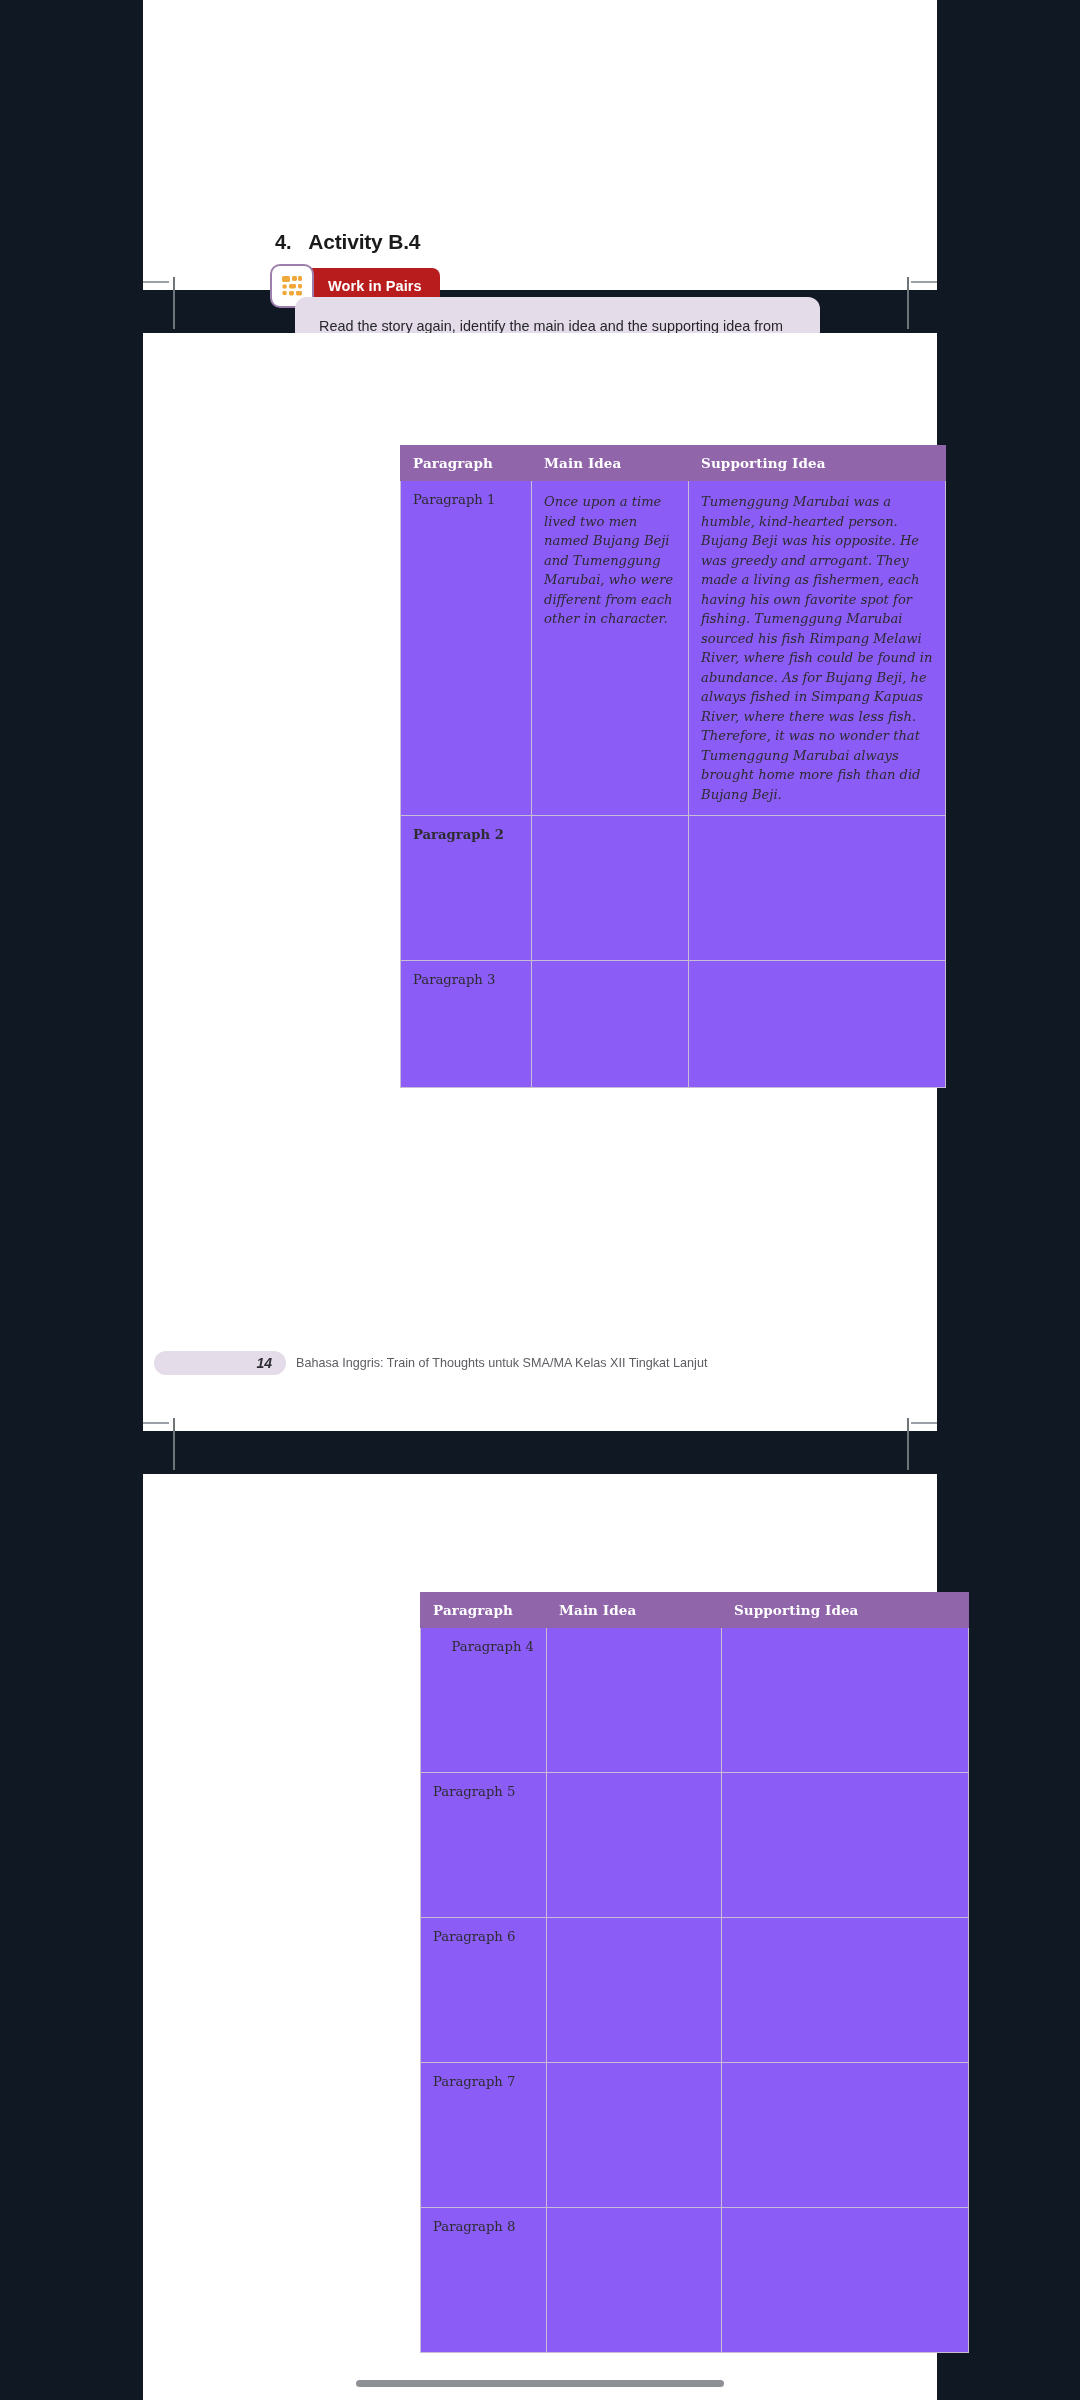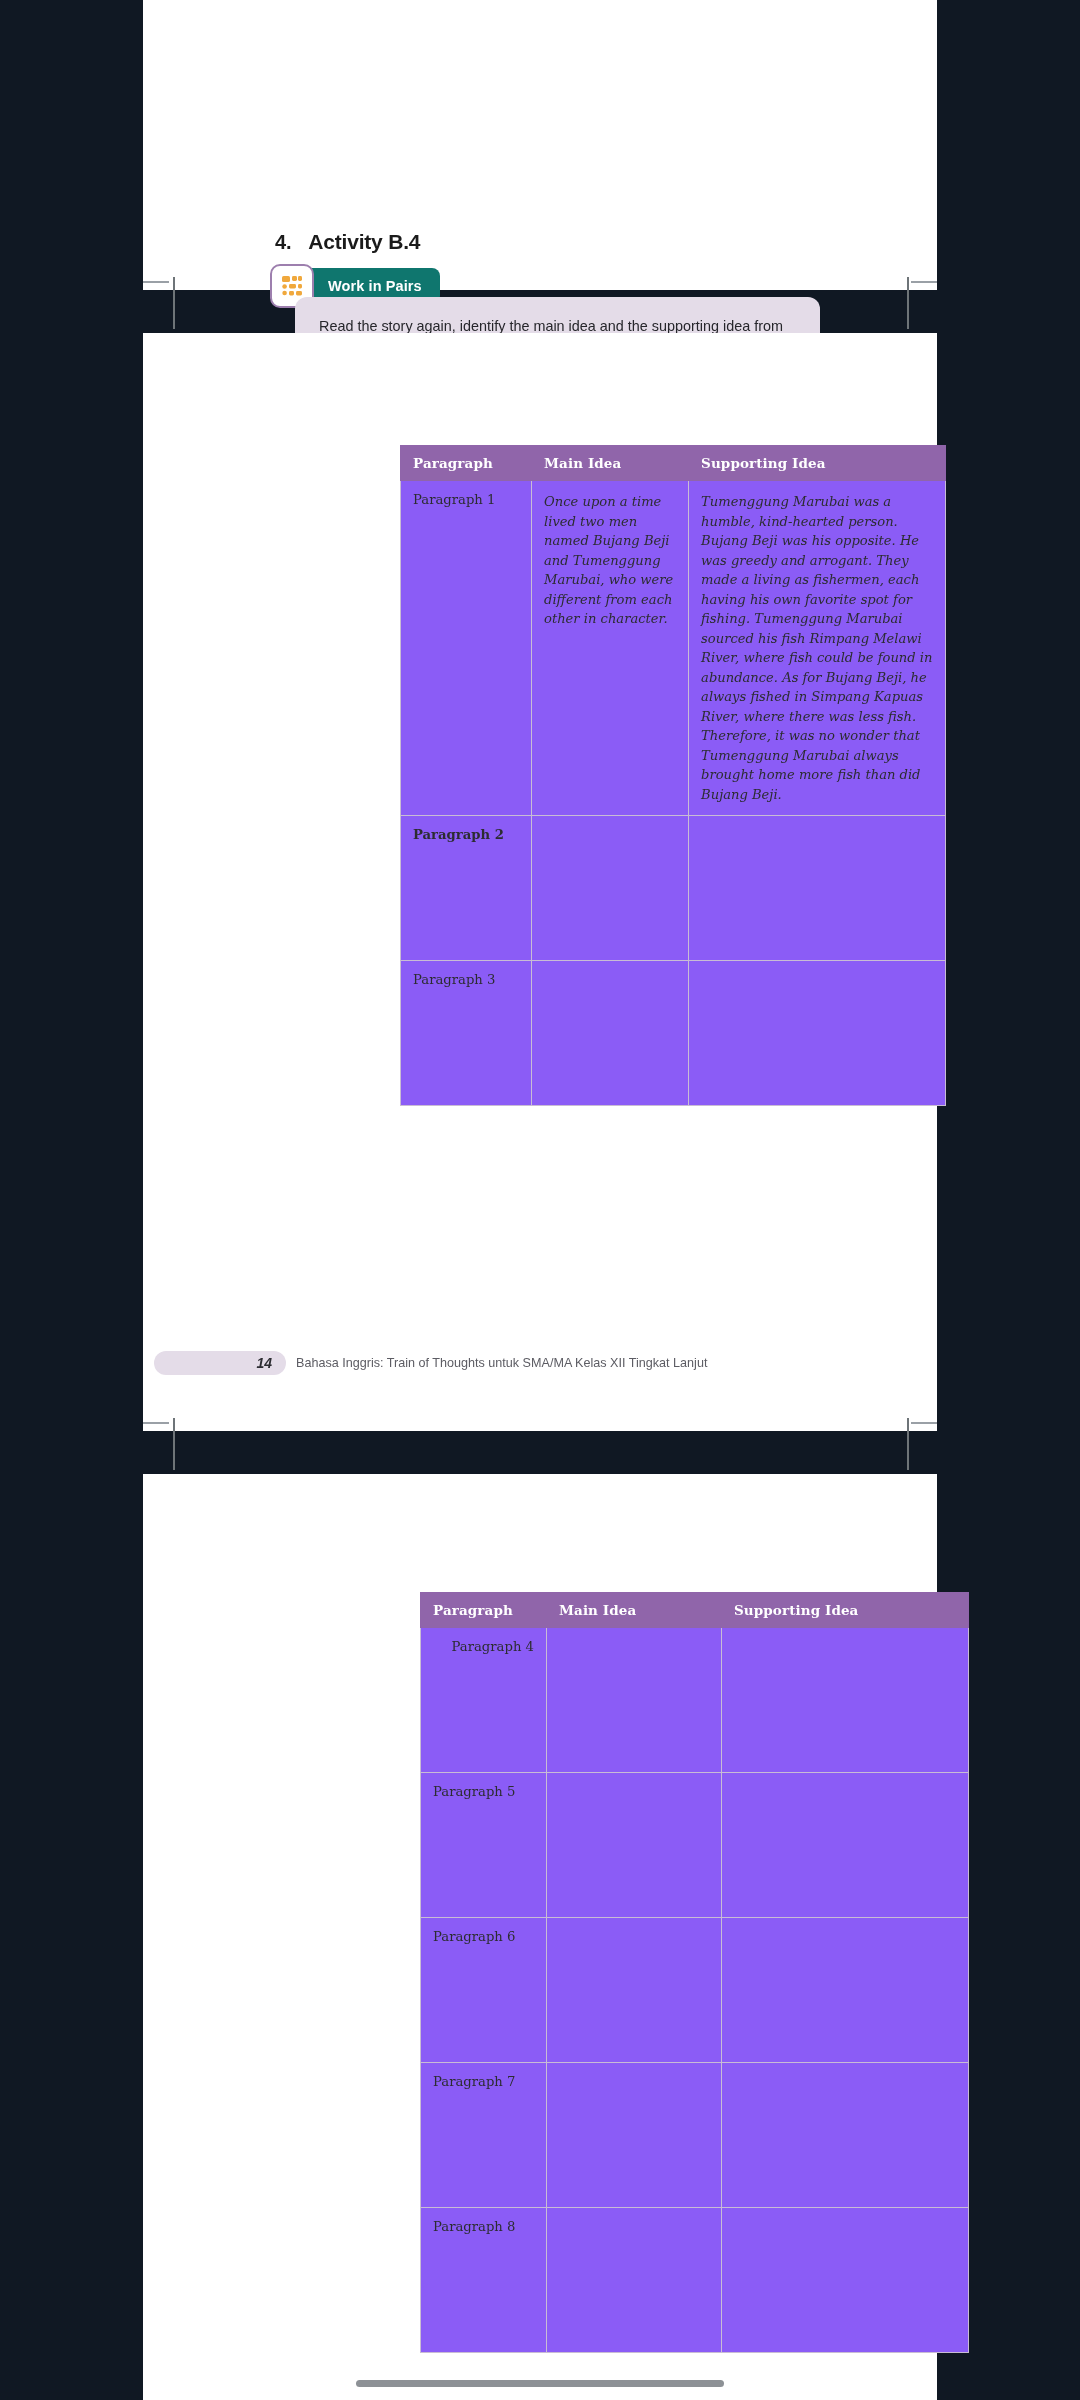--- a/index.html
+++ b/index.html
@@ -63,21 +63,21 @@
     top: 727px;
     display: flex;
     align-items: center;
     height: 38px;
   }
   .pill-badge {
     position: relative;
     display: flex;
     align-items: center;
     height: 36px;
-    background: #0f766e;
+    background: #b91c1c;
     border-radius: 8px;
     padding: 0 18px 0 52px;
   }
   .pill-badge .label {
     color: #ffffff;
     font-size: 14.5px;
     font-weight: 700;
     letter-spacing: 0.1px;
     white-space: nowrap;
   }
@@ -301,21 +301,21 @@
         <tr>
           <td class="cell-para">Paragraph 1</td>
           <td class="cell-body">Once upon a time lived two men named Bujang Beji and Tumenggung Marubai, who were different from each other in character.</td>
           <td class="cell-body">Tumenggung Marubai was a humble, kind-hearted person. Bujang Beji was his opposite. He was greedy and arrogant. They made a living as fishermen, each having his own favorite spot for fishing. Tumenggung Marubai sourced his fish Rimpang Melawi River, where fish could be found in abundance. As for Bujang Beji, he always fished in Simpang Kapuas River, where there was less fish. Therefore, it was no wonder that Tumenggung Marubai always brought home more fish than did Bujang Beji.</td>
         </tr>
         <tr style="height:145px;font-weight:bold;">
           <td class="cell-para">Paragraph 2</td>
           <td class="cell-body"></td>
           <td class="cell-body"></td>
         </tr>
-        <tr style="height:145px;">
+        <tr style="height:127px;">
           <td class="cell-para">Paragraph 3</td>
           <td class="cell-body"></td>
           <td class="cell-body"></td>
         </tr>
       </tbody>
     </table>
 
     <div class="footer-2" style="top:1018px;">
       <span class="fnum-wrap">
         <span class="fnum">14</span>

